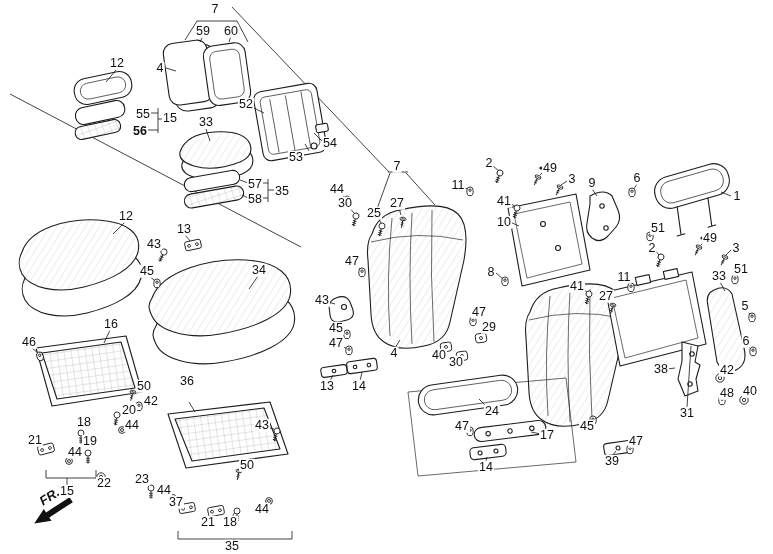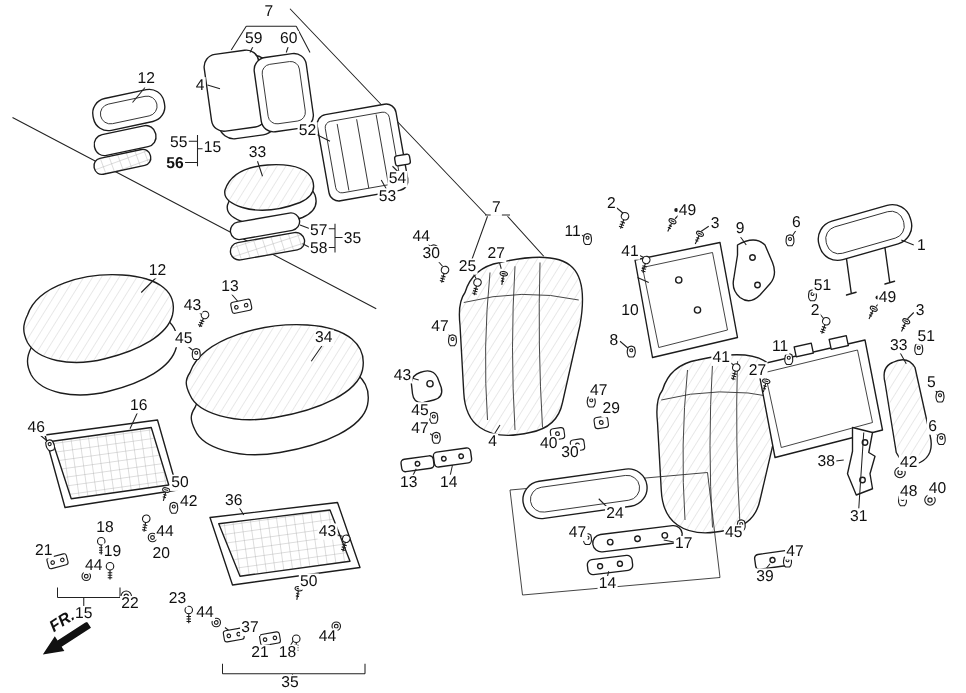--- a/index.html
+++ b/index.html
@@ -304,63 +304,63 @@
       <span class="callout" style="left: 215px; top: 9px;">7</span>
       <span class="callout" style="left: 203px; top: 31px;">59</span>
       <span class="callout" style="left: 231px; top: 31px;">60</span>
       <span class="callout" style="left: 160px; top: 68px;">4</span>
       <span class="callout" style="left: 117px; top: 63px;">12</span>
       <span class="callout" style="left: 143px; top: 114px;">55</span>
       <span class="callout" style="left: 170px; top: 118px;">15</span>
       <span class="callout" style="left: 140px; top: 131px; font-weight: bold;">56</span>
       <span class="callout" style="left: 206px; top: 122px;">33</span>
       <span class="callout" style="left: 246px; top: 104px;">52</span>
-      <span class="callout" style="left: 318px; top: 143px;">54</span>
-      <span class="callout" style="left: 310px; top: 157px;">53</span>
+      <span class="callout" style="left: 330px; top: 143px;">54</span>
+      <span class="callout" style="left: 296px; top: 157px;">53</span>
       <span class="callout" style="left: 255px; top: 184px;">57</span>
       <span class="callout" style="left: 255px; top: 199px;">58</span>
       <span class="callout" style="left: 282px; top: 191px;">35</span>
       <span class="callout" style="left: 126px; top: 216px;">12</span>
       <span class="callout" style="left: 154px; top: 244px;">43</span>
       <span class="callout" style="left: 184px; top: 229px;">13</span>
       <span class="callout" style="left: 147px; top: 271px;">45</span>
       <span class="callout" style="left: 259px; top: 270px; text-align: right;">34</span>
       <span class="callout" style="left: 111px; top: 324px;">16</span>
       <span class="callout" style="left: 29px; top: 342px;">46</span>
       <span class="callout" style="left: 144px; top: 386px;">50</span>
       <span class="callout" style="left: 151px; top: 401px;">42</span>
-      <span class="callout" style="left: 129px; top: 410px; margin-top: 33px;">20</span>
+      <span class="callout" style="left: 129px; top: 410px;">20</span>
       <span class="callout" style="left: 84px; top: 422px;">18</span>
       <span class="callout" style="left: 132px; top: 425px;">44</span>
       <span class="callout" style="left: 35px; top: 440px;">21</span>
       <span class="callout" style="left: 90px; top: 441px;">19</span>
       <span class="callout" style="left: 104px; top: 466px; margin-top: 17px;">22</span>
       <span class="callout" style="left: 75px; top: 452px;">44</span>
       <span class="callout" style="left: 67px; top: 491px;">15</span>
-      <span class="callout" style="left: 187px; top: 400px;">36</span>
+      <span class="callout" style="left: 187px; top: 381px;">36</span>
       <span class="callout" style="left: 262px; top: 425px;">43</span>
       <span class="callout" style="left: 247px; top: 465px;">50</span>
       <span class="callout" style="left: 142px; top: 479px;">23</span>
       <span class="callout" style="left: 164px; top: 490px;">44</span>
-      <span class="callout" style="left: 176px; top: 502px; margin-left: 24px;">37</span>
+      <span class="callout" style="left: 176px; top: 502px;">37</span>
       <span class="callout" style="left: 208px; top: 522px;">21</span>
       <span class="callout" style="left: 230px; top: 522px;">18</span>
       <span class="callout" style="left: 262px; top: 509px;">44</span>
       <span class="callout" style="left: 232px; top: 546px;">35</span>
       <span class="callout" style="left: 397px; top: 166px;">7</span>
       <span class="callout" style="left: 337px; top: 189px;">44</span>
       <span class="callout" style="left: 345px; top: 203px;">30</span>
       <span class="callout" style="left: 374px; top: 213px; text-align: right;">25</span>
       <span class="callout" style="left: 397px; top: 203px;">27</span>
       <span class="callout" style="left: 489px; top: 163px;">2</span>
       <span class="callout" style="left: 550px; top: 168px;">49</span>
       <span class="callout" style="left: 572px; top: 179px;">3</span>
       <span class="callout" style="left: 458px; top: 185px;">11</span>
       <span class="callout" style="left: 504px; top: 201px;">41</span>
-      <span class="callout" style="left: 504px; top: 222px; margin-top: 26px;">10</span>
+      <span class="callout" style="left: 504px; top: 222px;">10</span>
       <span class="callout" style="left: 592px; top: 183px;">9</span>
       <span class="callout" style="left: 637px; top: 178px;">6</span>
       <span class="callout" style="left: 658px; top: 228px;">51</span>
       <span class="callout" style="left: 491px; top: 272px;">8</span>
       <span class="callout" style="left: 352px; top: 261px;">47</span>
       <span class="callout" style="left: 322px; top: 300px;">43</span>
       <span class="callout" style="left: 336px; top: 328px;">45</span>
       <span class="callout" style="left: 336px; top: 343px;">47</span>
       <span class="callout" style="left: 327px; top: 386px;">13</span>
       <span class="callout" style="left: 359px; top: 386px;">14</span>

